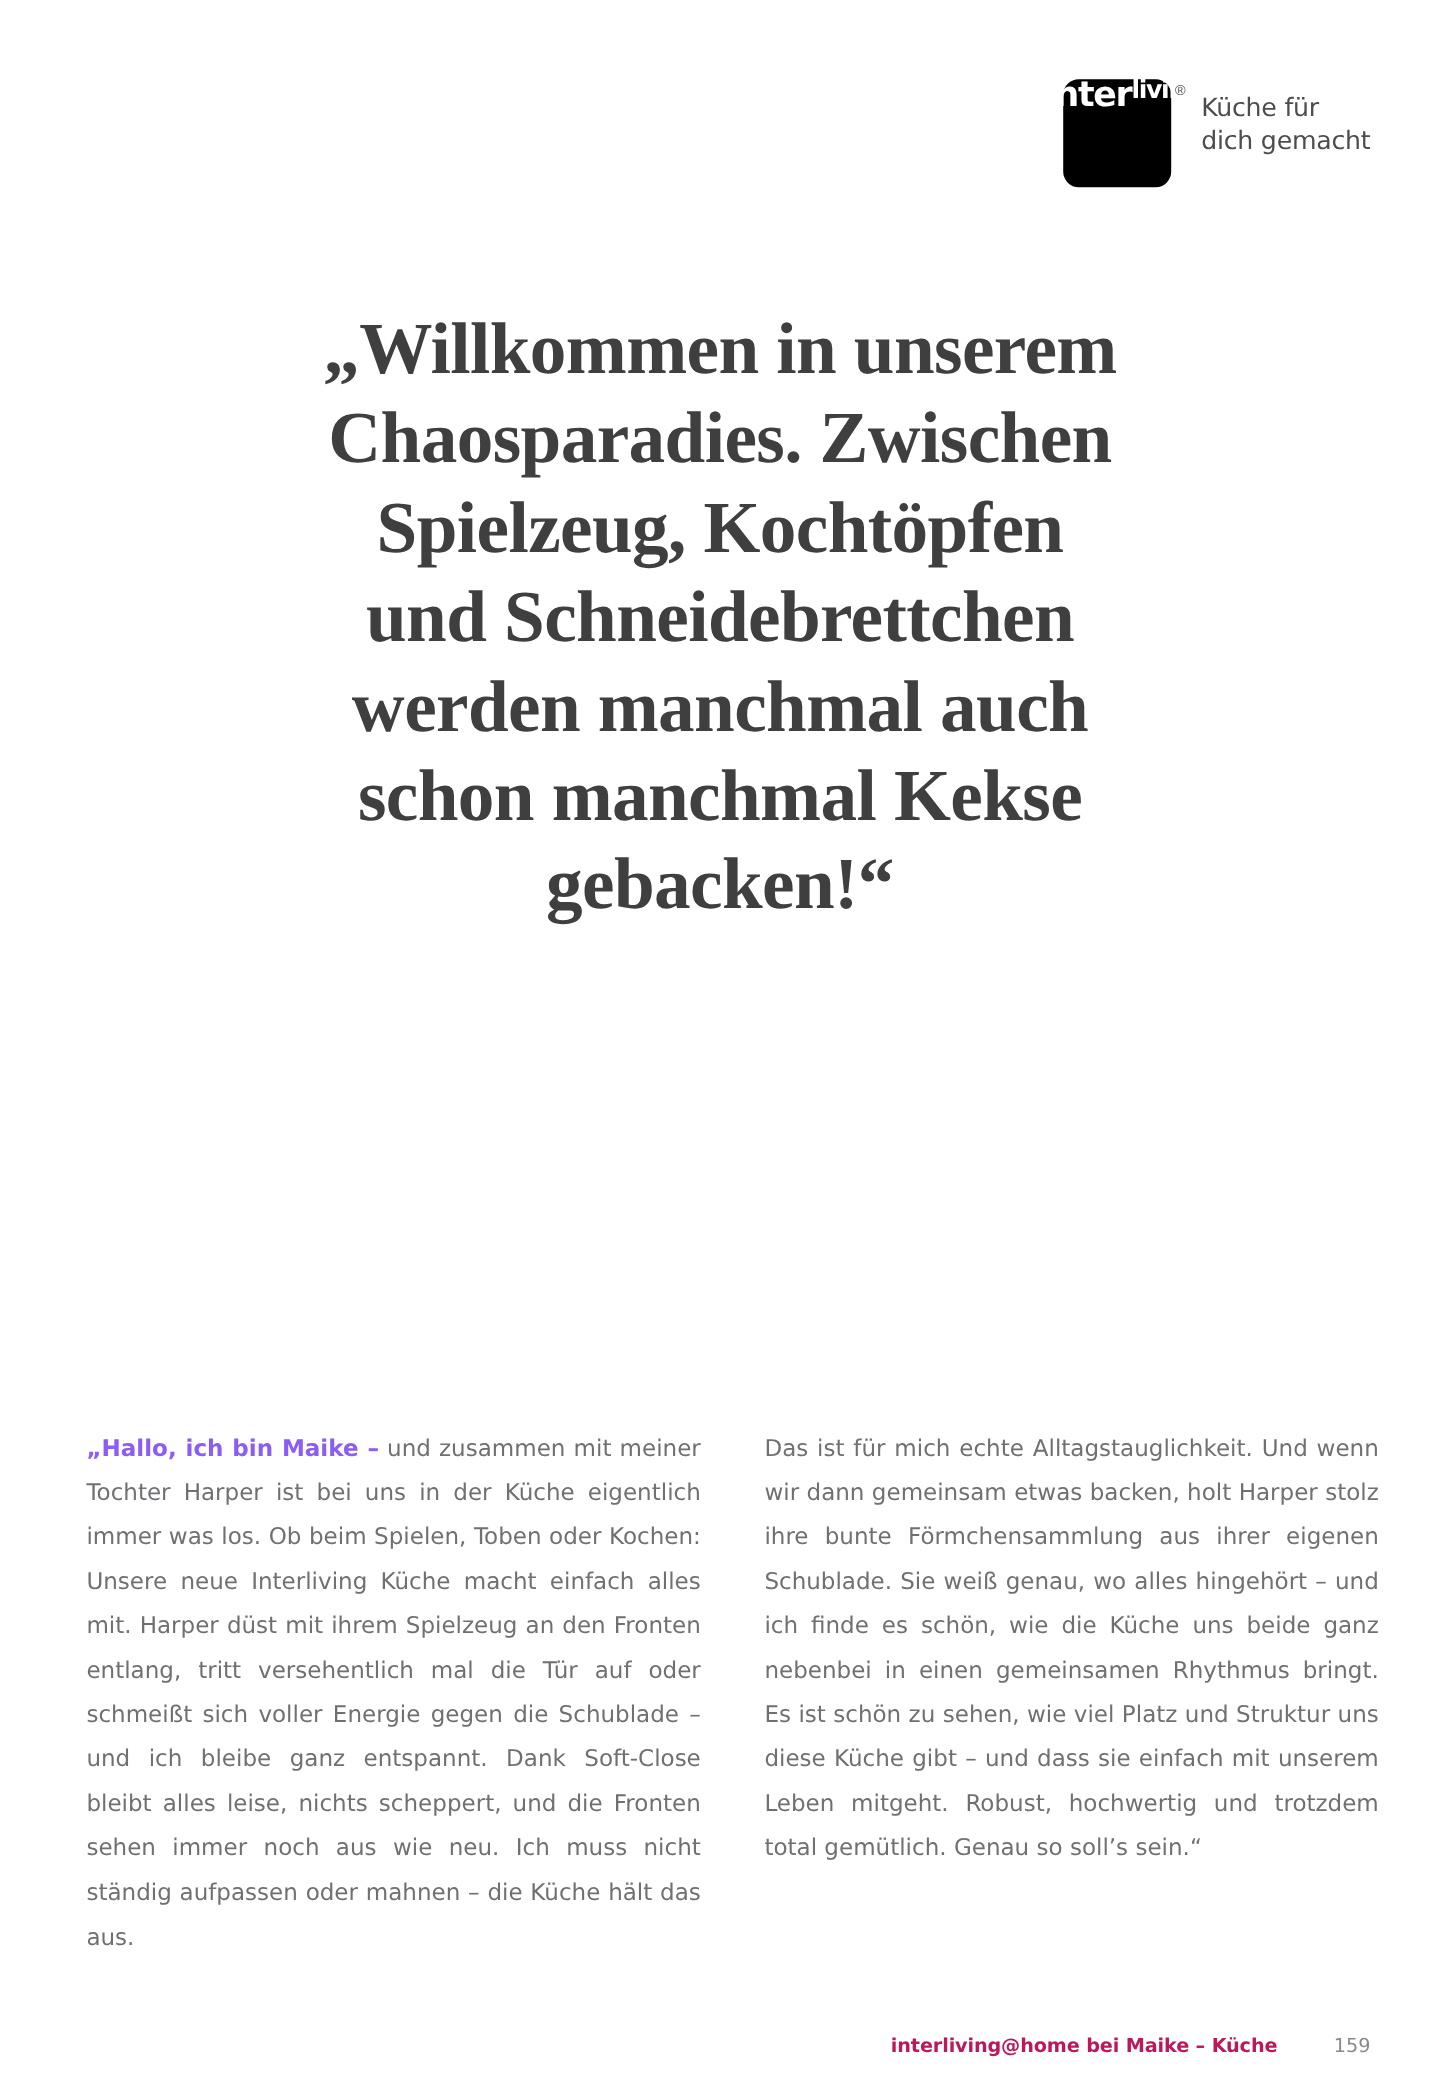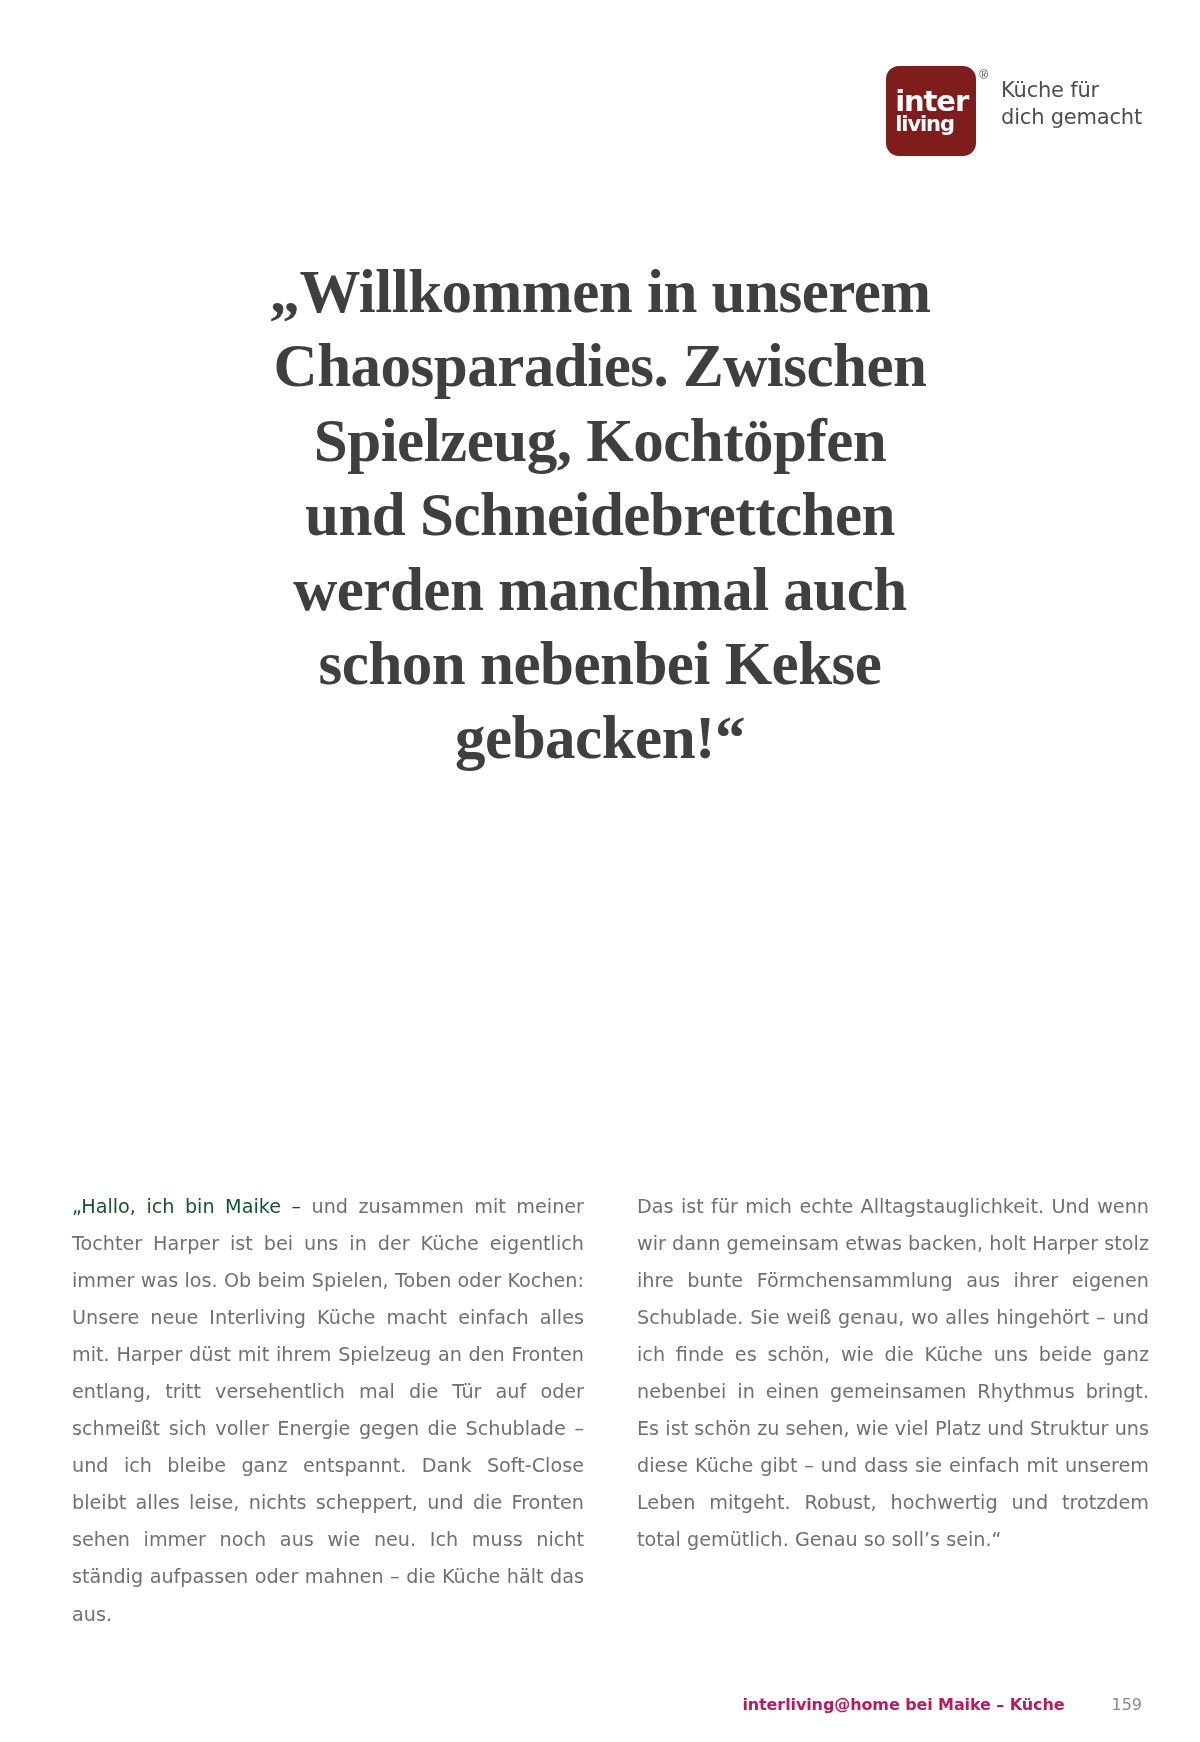--- a/index.html
+++ b/index.html
@@ -26,24 +26,23 @@
     gap: 13px;
   }
   .logo-mark-wrap {
     position: relative;
     display: flex;
     align-items: flex-start;
   }
   .logo-mark {
     width: 90px;
     height: 90px;
-    background: #7f1d1d;
+    background: #000000;
     border-radius: 13px;
     display: flex;
-    flex-direction: column;
     justify-content: center;
     padding-left: 9px;
   }
   .logo-word {
     color: #ffffff;
     font-family: "DejaVu Sans", sans-serif;
     font-weight: bold;
     font-size: 29px;
     line-height: 0.88;
     letter-spacing: -1.1px;
@@ -96,22 +95,22 @@
   .col {
     width: 512px;
     color: #6f7072;
     font-family: "DejaVu Sans", sans-serif;
     font-size: 19.2px;
     line-height: 1.93;
     text-align: justify;
     hyphens: manual;
   }
   .col .lead {
-    font-weight: normal;
-    color: #14532d;
+    font-weight: bold;
+    color: #8b5cf6;
   }
 
   
   .footer {
     position: absolute;
     bottom: 28px;
     right: 58px;
     display: flex;
     align-items: baseline;
     gap: 17px;
@@ -146,21 +145,21 @@
     <span>dich gemacht</span>
   </div>
 </div>
 
 <h1 class="headline">
   <span class="hl-line">„Willkommen in unserem</span>
   <span class="hl-line">Chaosparadies. Zwischen</span>
   <span class="hl-line">Spielzeug, Kochtöpfen</span>
   <span class="hl-line">und Schneidebrettchen</span>
   <span class="hl-line">werden manchmal auch</span>
-  <span class="hl-line">schon nebenbei Kekse</span>
+  <span class="hl-line">schon manchmal Kekse</span>
   <span class="hl-line">gebacken!“</span>
 </h1>
 
 <div class="columns">
   <div class="col">
     <span class="lead">„Hallo, ich bin Maike –</span><span> und zusammen mit meiner Tochter Harper ist bei uns in der Küche eigentlich immer was los. Ob beim Spielen, Toben oder Kochen: Unsere neue Interliving Küche macht einfach alles mit. Harper düst mit ihrem Spielzeug an den Fronten entlang, tritt versehentlich mal die Tür auf oder schmeißt sich voller Energie gegen die Schublade – und ich bleibe ganz entspannt. Dank Soft-Close bleibt alles leise, nichts scheppert, und die Fronten sehen immer noch aus wie neu. Ich muss nicht ständig aufpassen oder mahnen – die Küche hält das aus.</span>
   </div>
   <div class="col">
     <span>Das ist für mich echte Alltagstauglichkeit. Und wenn wir dann gemeinsam etwas backen, holt Harper stolz ihre bunte Förmchensammlung aus ihrer eigenen Schublade. Sie weiß genau, wo alles hingehört – und ich finde es schön, wie die Küche uns beide ganz nebenbei in einen gemeinsamen Rhythmus bringt. Es ist schön zu sehen, wie viel Platz und Struktur uns diese Küche gibt – und dass sie einfach mit unserem Leben mitgeht. Robust, hochwertig und trotzdem total gemütlich. Genau so soll’s sein.“</span>
   </div>

